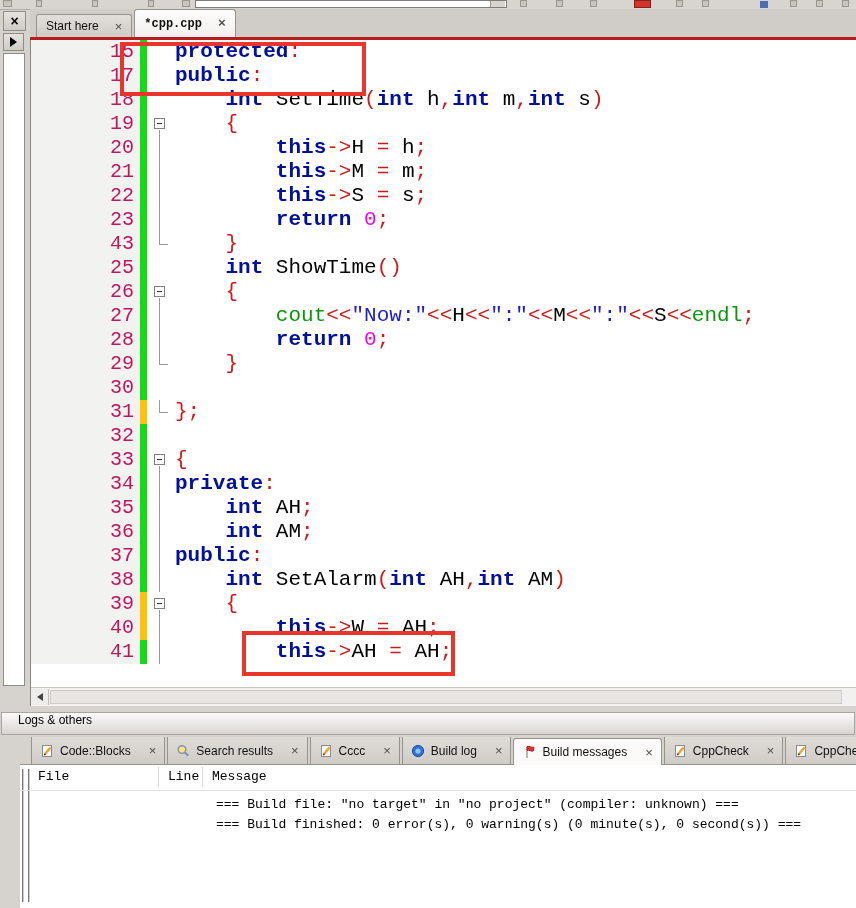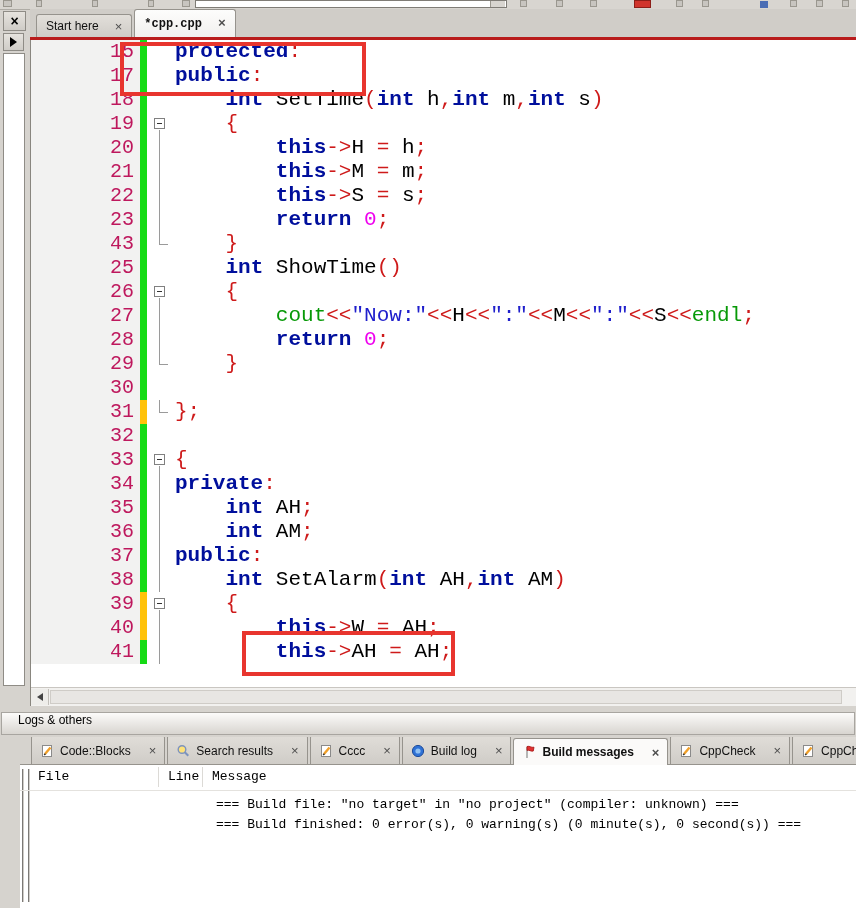--- a/index.html
+++ b/index.html
@@ -74,21 +74,21 @@
   
   .logs{position:absolute;left:0;top:712px;width:856px;height:196px;background:#D6D3CE;}
   .logs-caption{position:absolute;left:1px;top:0;width:854px;height:23px;box-sizing:border-box;
       background:linear-gradient(#FCFBFA,#D8D5D0);border:1px solid #A8A5A0;
       display:flex;padding-left:16px;font-size:12px;color:#000;}
   .logs-tabs{position:absolute;left:31px;top:25px;right:0;height:28px;display:flex;align-items:flex-end;overflow:hidden;}
   .ltab{display:flex;align-items:center;gap:6px;height:30px;padding:0 8px;margin-right:2px;font-size:12px;
         background:linear-gradient(#E0DDD8,#CFCCC7);border:1px solid #96938d;border-bottom:none;
         border-radius:3px 3px 0 0;box-sizing:border-box;white-space:nowrap;}
   .ltab .x{margin-left:12px;color:#4e4e4e;font-size:13px;line-height:1;}
-  .ltab.active{height:27px;background:#FBFAF9;font-weight:bold;position:relative;z-index:2;}
+  .ltab.active{height:27px;background:#FBFAF9;font-weight:normal;position:relative;z-index:2;}
   .logs-body{position:absolute;left:20px;top:52px;right:0;bottom:0;background:#fff;border-top:1px solid #96938d;}
   .grip{position:absolute;left:2px;top:4px;bottom:6px;width:8px;
         border-left:2px groove #cfccc7;margin-left:0;}
   .grip::after{content:"";position:absolute;left:4px;top:0;bottom:0;border-left:2px groove #cfccc7;}
   .th{position:absolute;top:4px;font:13px "Liberation Mono",monospace;color:#000;}
   .th-file{left:18px;} .th-line{left:148px;} .th-message{left:192px;}
   .sep{position:absolute;top:2px;width:1px;height:20px;background:#DCDAD6;}
   .s1{left:138px;} .s2{left:182px;}
   .th-underline{position:absolute;left:0;right:0;top:25px;height:1px;background:#E4E2DE;}
   .tr{position:relative;height:20px;}

